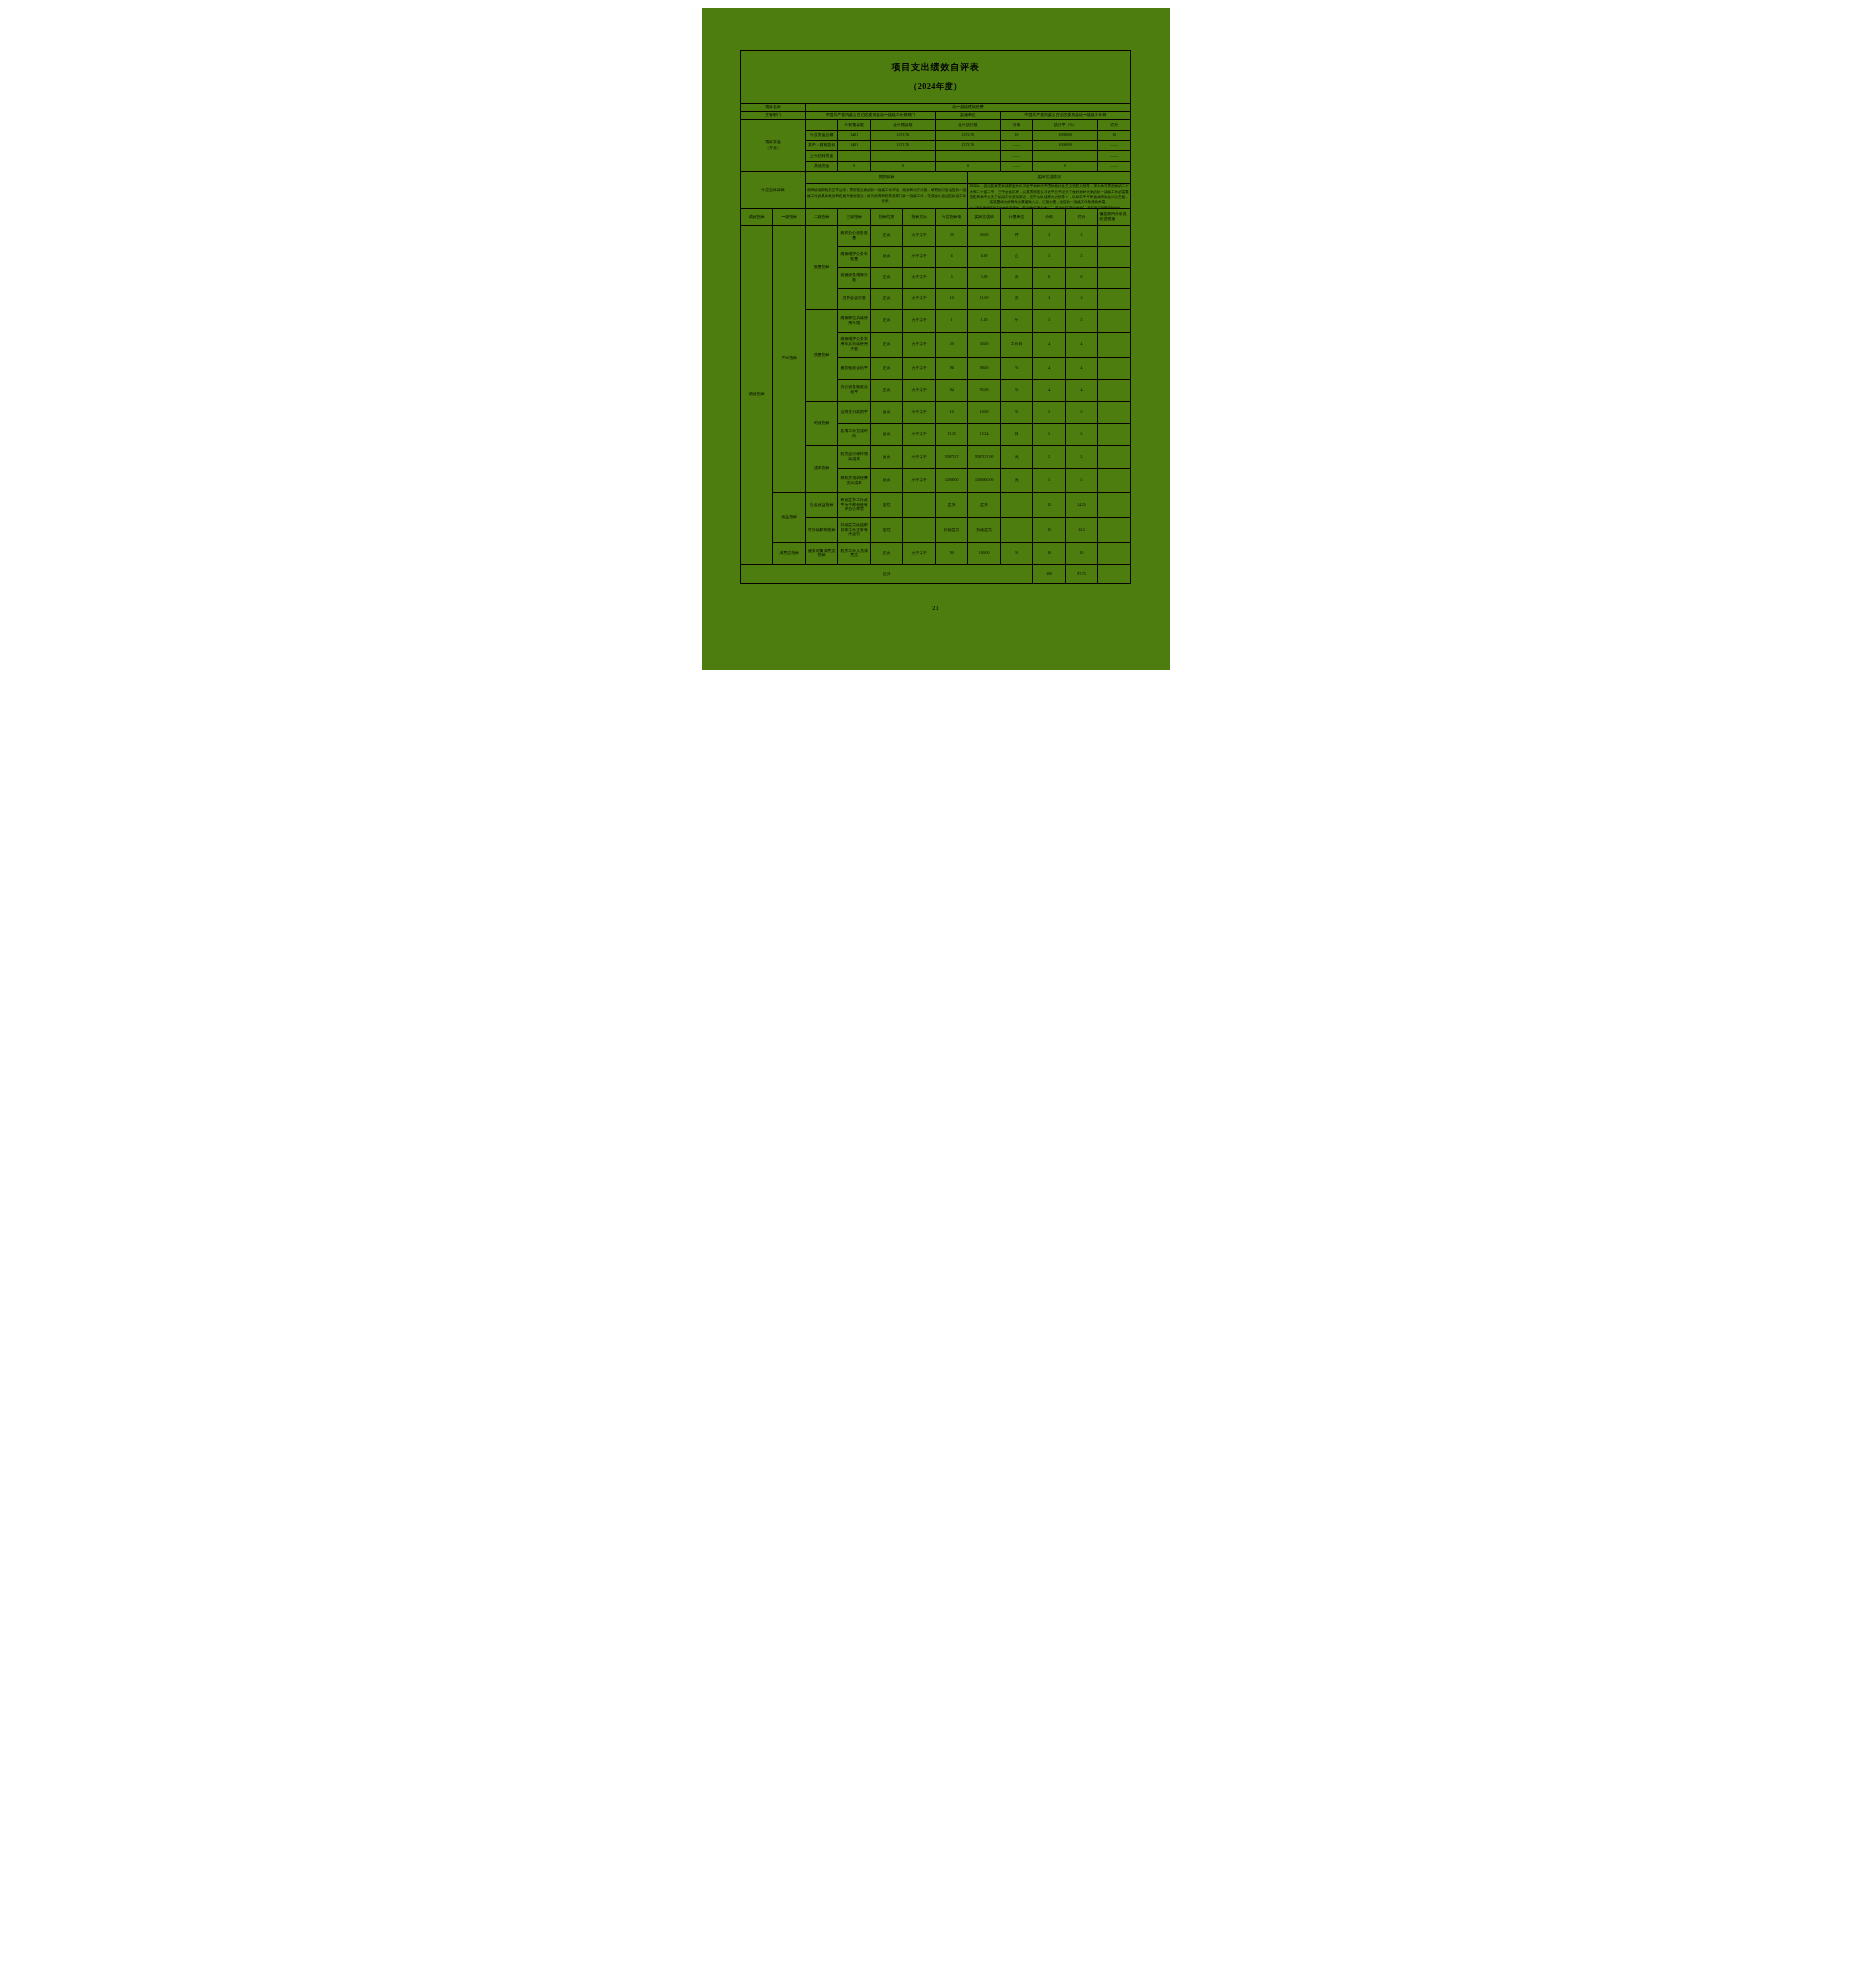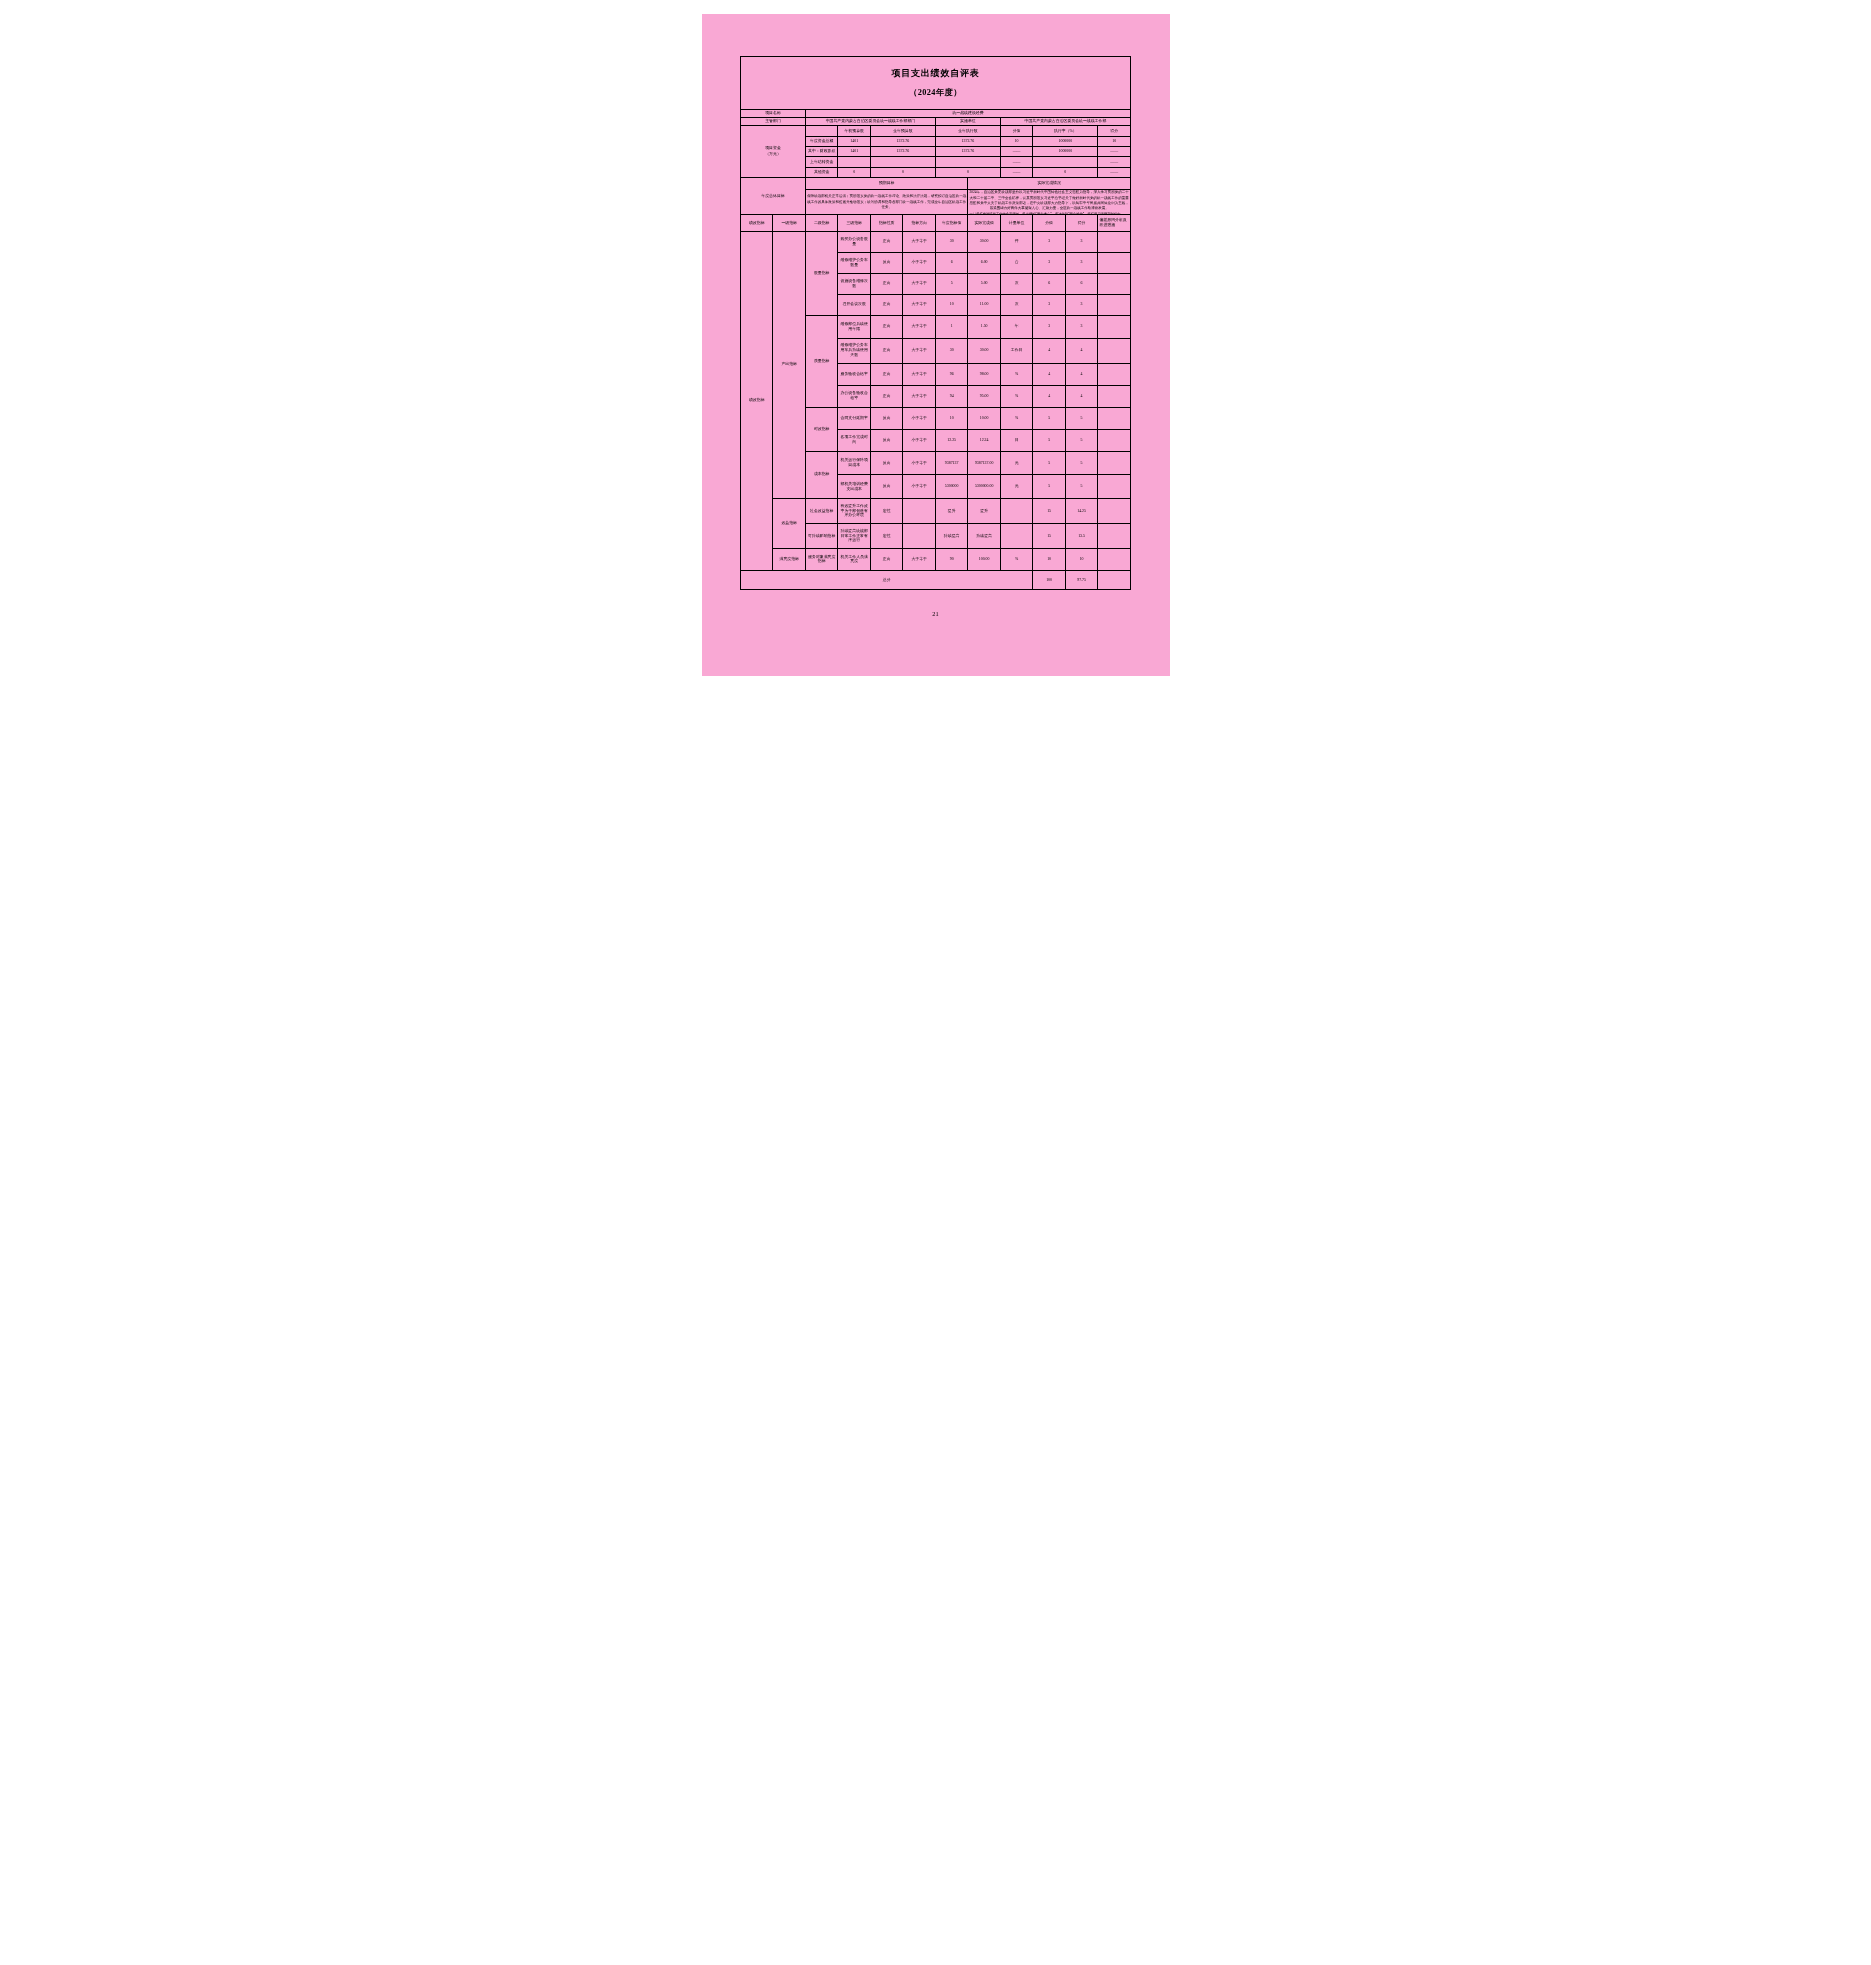--- a/index.html
+++ b/index.html
@@ -1,17 +1,17 @@
 <!DOCTYPE html>
 <html style="font-size:6.3px"><head>
 <meta charset="utf-8">
 <style>
   html,body{margin:0;padding:0;background:#ffffff;color:#000;
     font-family:"Liberation Serif","DejaVu Serif",serif;}
-  .page{width:468px;min-height:662px;margin:14px auto;background:#f9a8d4;position:relative;}
+  .page{width:468px;min-height:662px;margin:8px auto;background:#4d7c0f;position:relative;}
   table.t{border-collapse:collapse;table-layout:fixed;width:391px;margin:0 auto;
     border:1.2px solid #000;}
   table.t td{border:0.4px solid #000;border-top-width:0.8px;border-bottom-width:0.8px;
     font-size:3.9px;line-height:1.25;text-align:center;vertical-align:middle;
     padding:0.4px 1.2px;overflow:hidden;word-break:break-all;}
   tr.hb td{border-bottom-width:1.2px;}
   td.bb3{border-bottom-width:1.2px;}
   td.lbl-r{text-align:right;padding-right:2px;}
   td.val-l{text-align:left;padding-left:2.8px;}
   td.title-cell{height:51px;vertical-align:middle;border-bottom-width:0.8px;}

